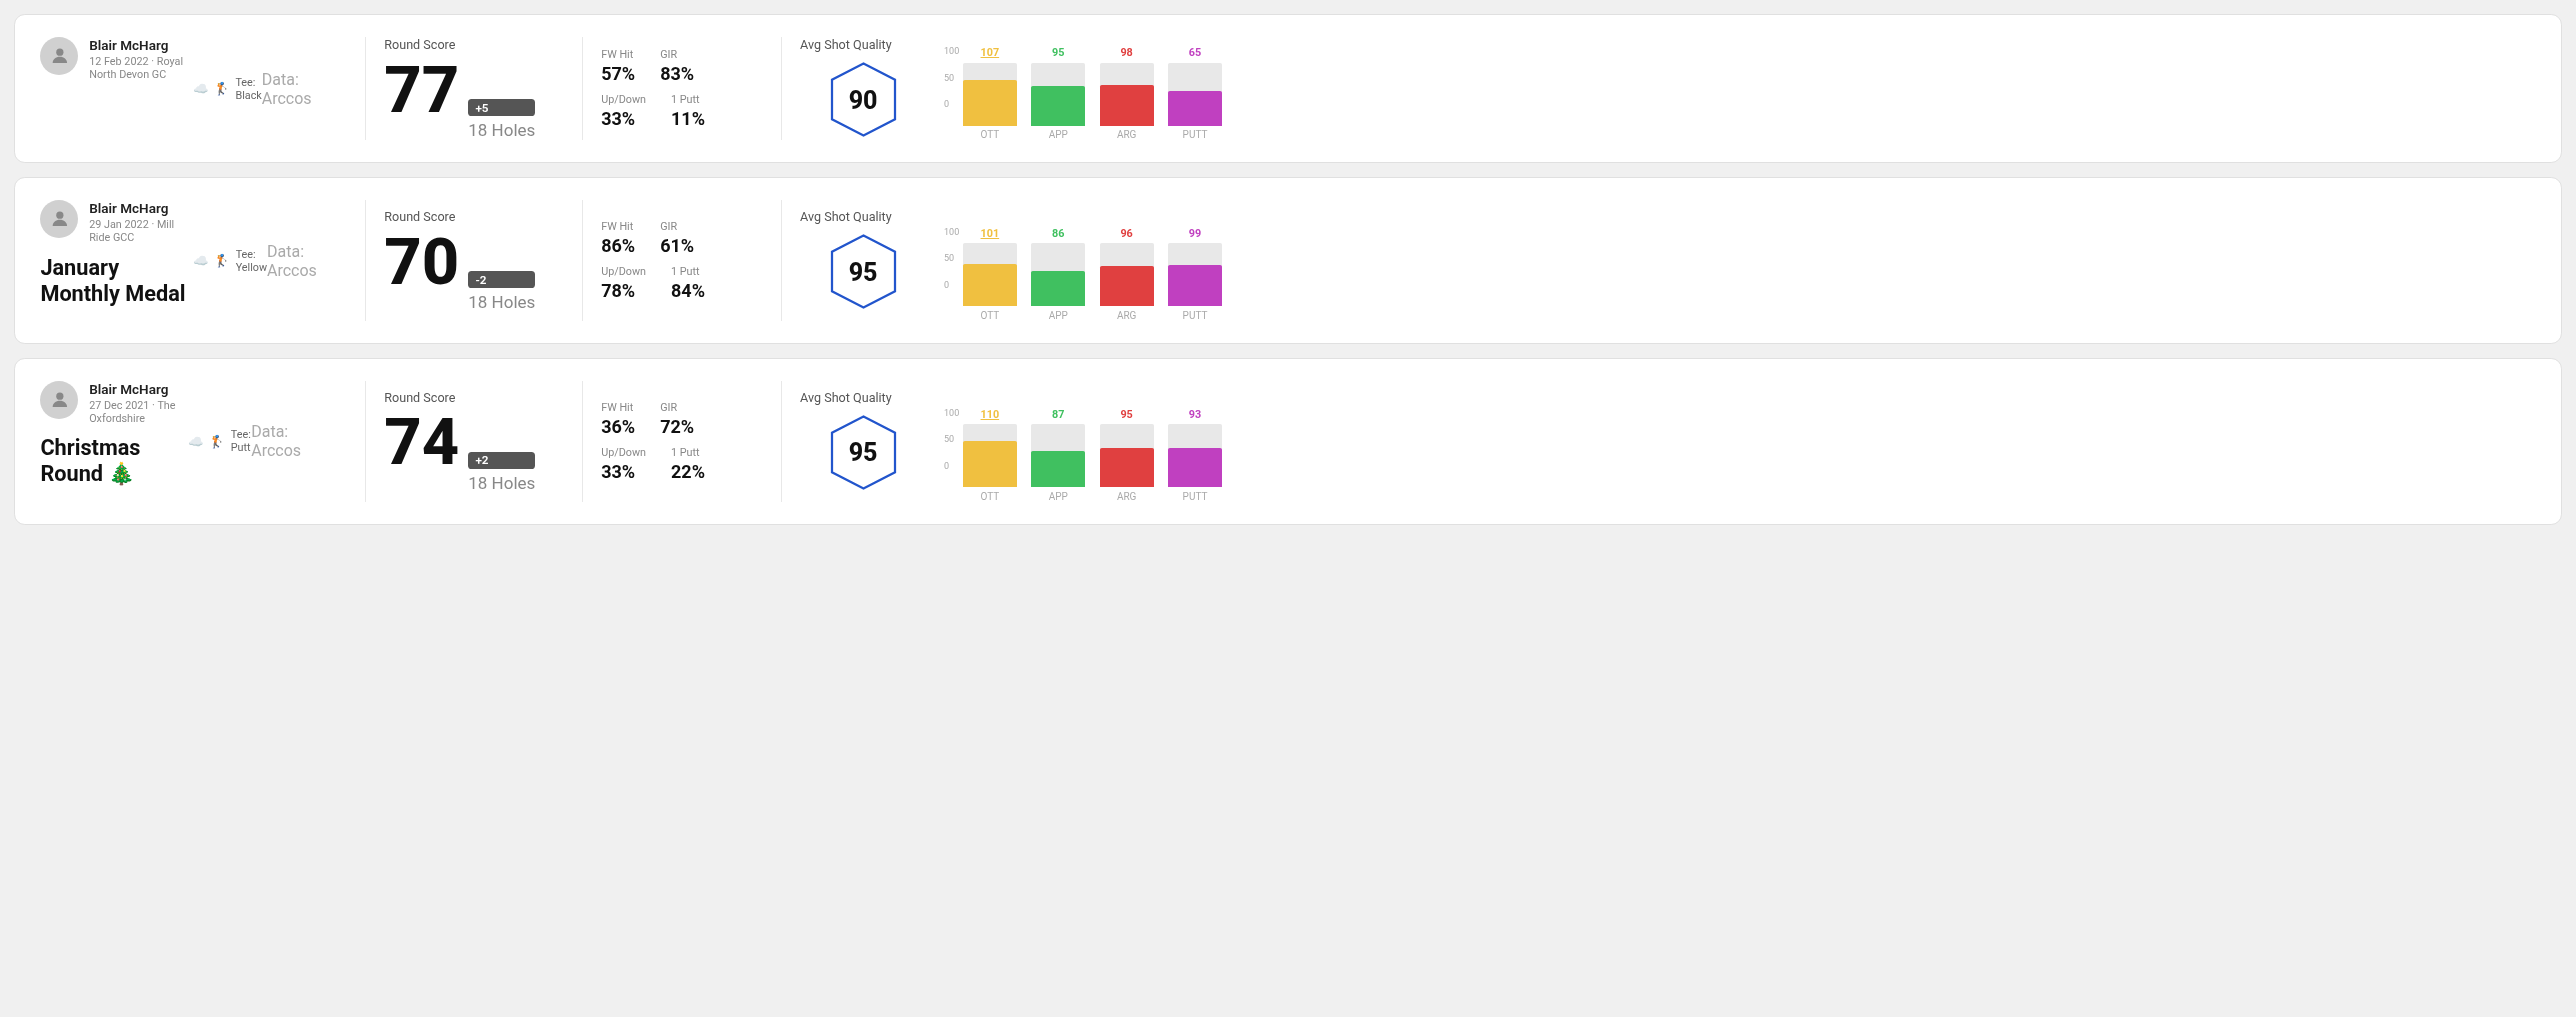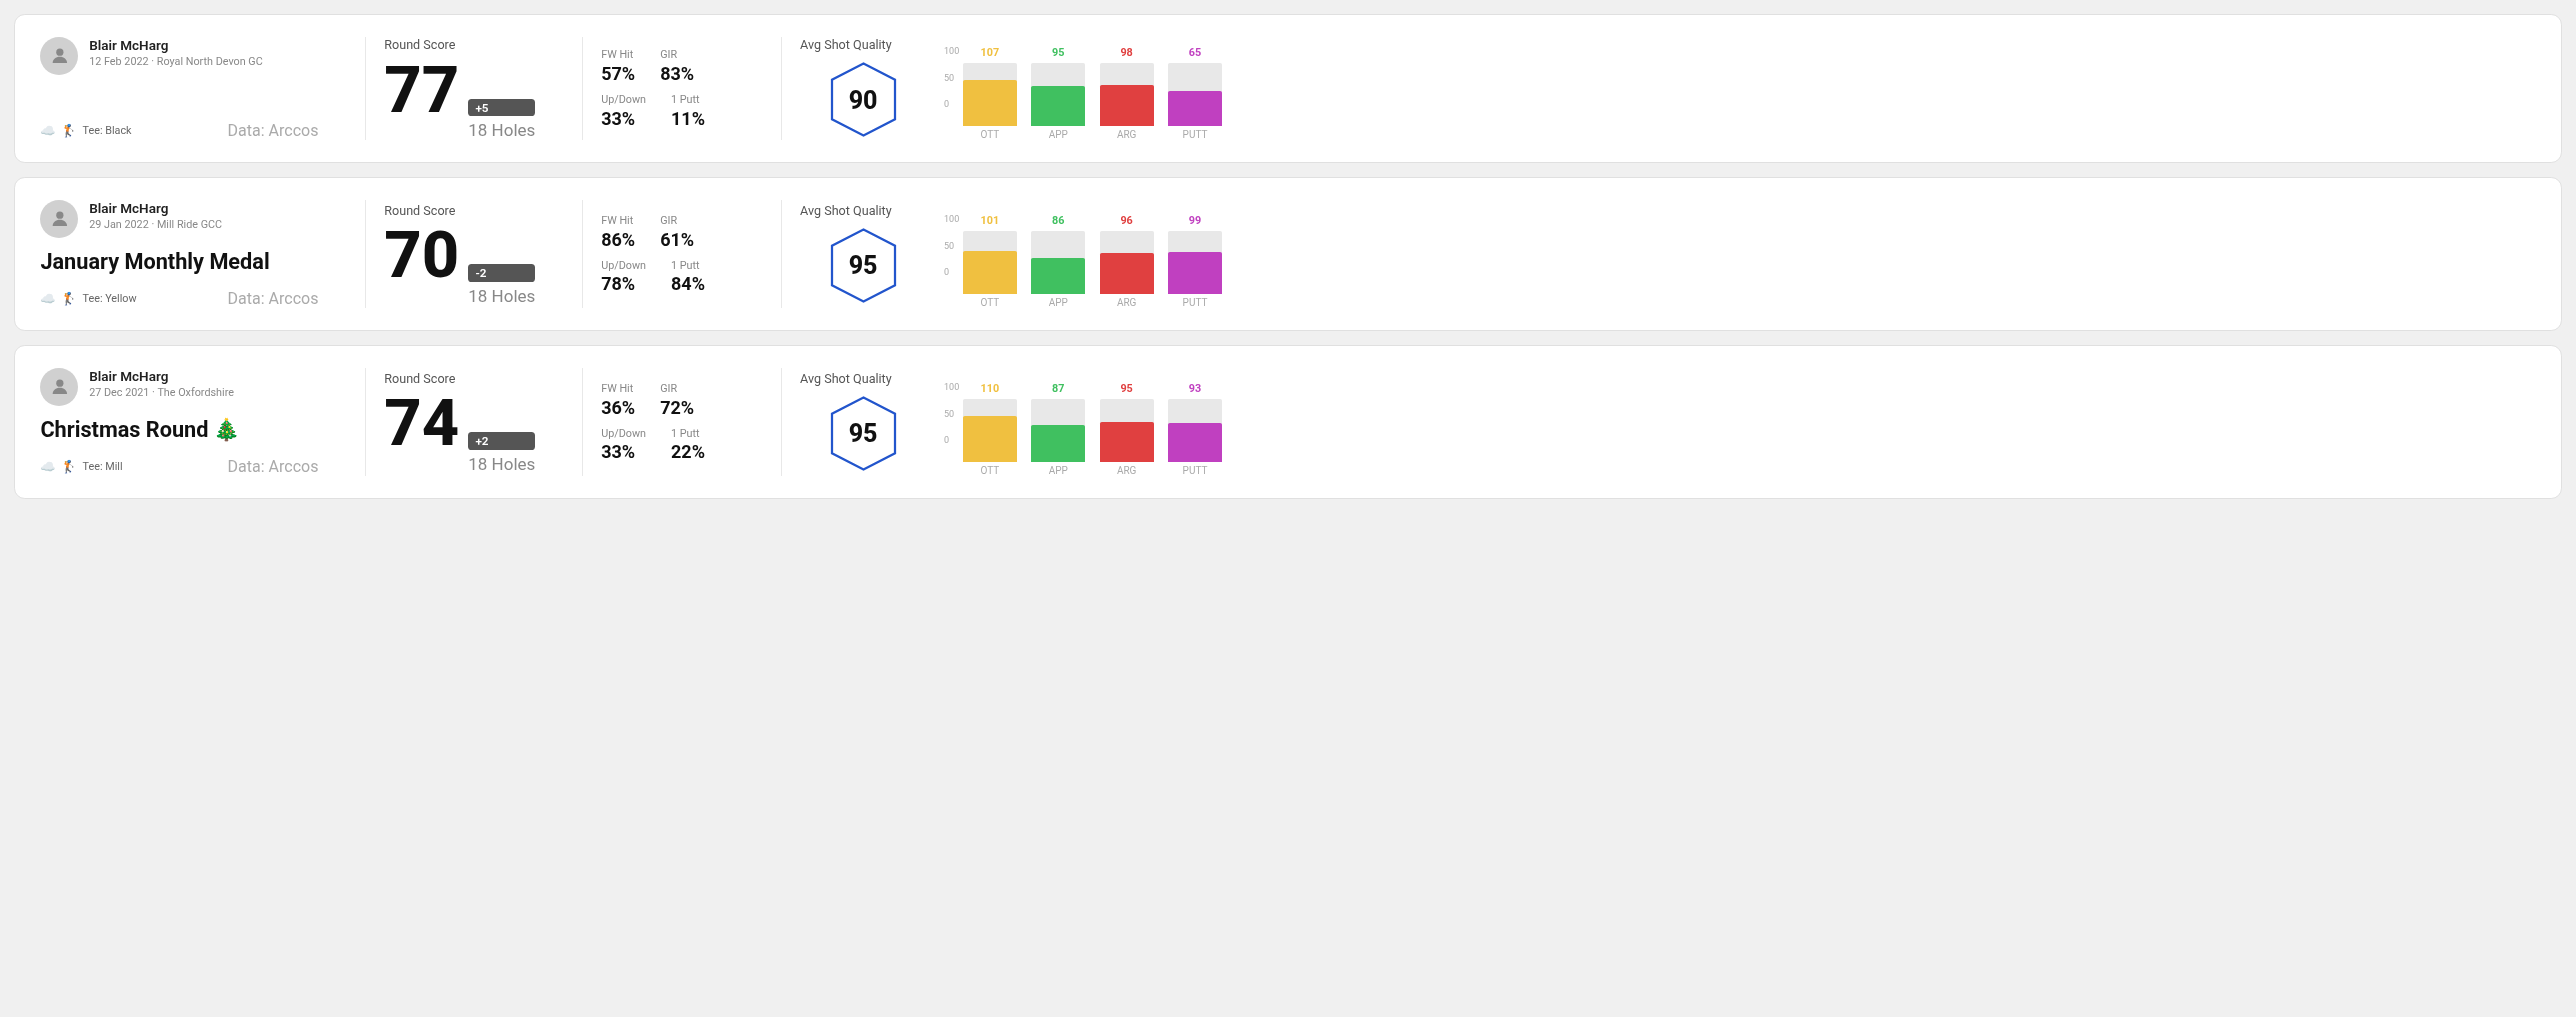--- a/index.html
+++ b/index.html
@@ -17,21 +17,21 @@
       display: flex;
       align-items: stretch;
       overflow: hidden;
       padding: 21.7px 25px;
     }
     .left-section {
       width: 307px;
       flex-shrink: 0;
       padding-right: 29px;
       display: flex;
-      flex-direction: column;
+      flex-direction: row;
       justify-content: space-between;
     }
     .user-info {
       display: flex;
       align-items: flex-start;
       gap: 10.8px;
       margin-bottom: 10.8px;
     }
     .avatar {
       width: 38px;
@@ -231,21 +231,21 @@
     }
     .chart-with-axis {
       display: flex;
       align-items: flex-start;
     }
     .chart-col-label {
       font-size: 10px;
       color: #aaa;
       margin-top: 3.6px;
     }
-    .ott-color { color: #f0c040; }
+    .ott-color { color: #f0c040; text-decoration: underline; }
     .app-color { color: #40c060; }
     .arg-color { color: #e04040; }
     .putt-color { color: #c040c0; }
     .ott-bar { background: #f0c040; }
     .app-bar { background: #40c060; }
     .arg-bar { background: #e04040; }
     .putt-bar { background: #c040c0; }
   </style>
 </head>
 <body>
@@ -521,21 +521,21 @@
               <div class="user-name">Blair McHarg</div>
               <div class="user-date-course">27 Dec 2021 · The Oxfordshire</div>
             </div>
           </div>
           <div class="round-title">Christmas Round 🎄</div>
         </div>
         <div class="bottom-row">
           <div class="tee-info">
             <span class="tee-icon">☁️</span>
             <span class="tee-icon">🏌️</span>
-            <span>Tee: Mill</span>
+            <span>Tee: Putt</span>
           </div>
           <div class="data-source">Data: Arccos</div>
         </div>
       </div>
 
       <div class="divider-v"></div>
 
       <div class="score-section">
         <div class="score-label">Round Score</div>
         <div class="score-row">

